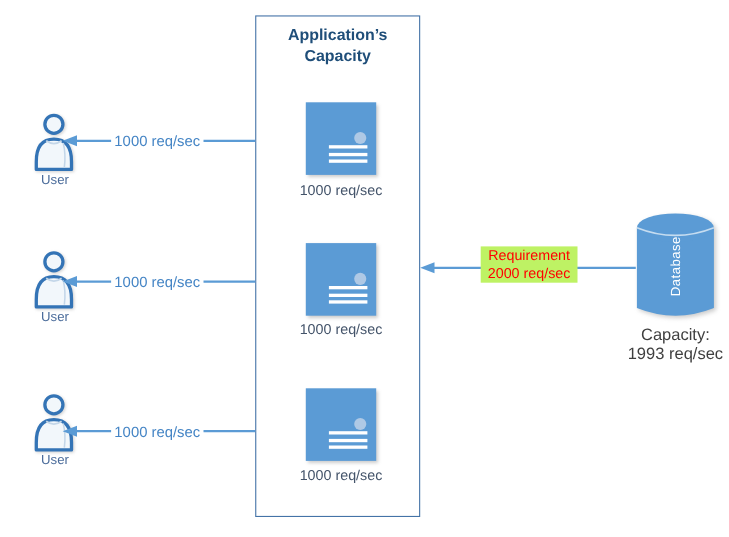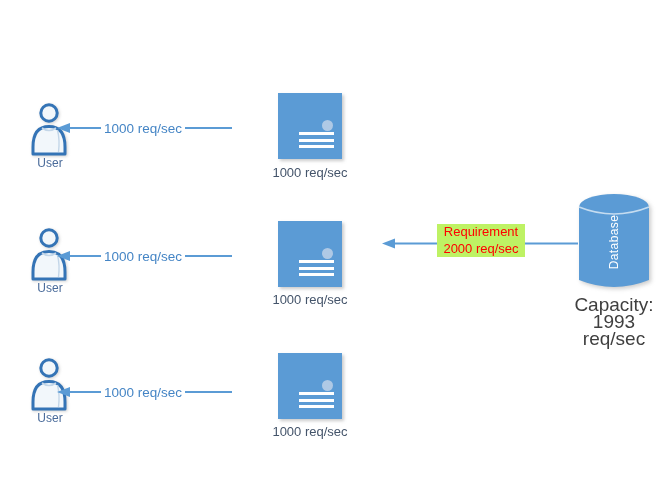--- a/index.html
+++ b/index.html
@@ -40,40 +40,43 @@
   .user-label.l1{top:156px}.user-label.l2{top:281px}.user-label.l3{top:411px}
   
   .db-svg{position:absolute;left:577px;top:192px;width:74px;height:102px;filter:drop-shadow(2px 2px 2px rgba(110,110,110,.35));}
   .db-label{
     position:absolute;left:577px;top:196px;width:74px;height:92px;
     display:flex;align-items:center;justify-content:center;
   }
   .db-label span{transform:rotate(-90deg);color:#ffffff;font-size:12px;letter-spacing:.4px;white-space:nowrap;}
   .db-capacity{
     position:absolute;left:565px;top:296px;width:98px;text-align:center;
-    font-size:19px;color:#3F3F3F;line-height:17px;
+    font-size:15px;color:#3F3F3F;line-height:17px;
   }
   
   .connectors{position:absolute;left:0;top:0;width:663px;height:488px;pointer-events:none;}
   
   .rate-label{
     position:absolute;left:101px;width:84px;height:17px;line-height:17px;
     background:#ffffff;text-align:center;font-size:13.5px;color:#4585C5;white-space:nowrap;
   }
   .rate-label.a1{top:119.5px}.rate-label.a2{top:247.5px}.rate-label.a3{top:383.5px}
   .req-label{
     position:absolute;left:437px;top:224px;width:88px;background:#bef264;
     text-align:center;font-size:13px;line-height:16.5px;color:#FF0000;white-space:nowrap;
   }
 </style>
 </head>
 <body>
 
 <div class="canvas">
 
+  <div class="app-box">
+    <div class="app-box-title">Application’s Capacity</div>
+  </div>
 
   <div class="server s1">
     <span class="dot"></span>
     <span class="bar b1"></span>
     <span class="bar b2"></span>
     <span class="bar b3"></span>
   </div>
   <div class="server s2">
     <span class="dot"></span>
     <span class="bar b1"></span>

